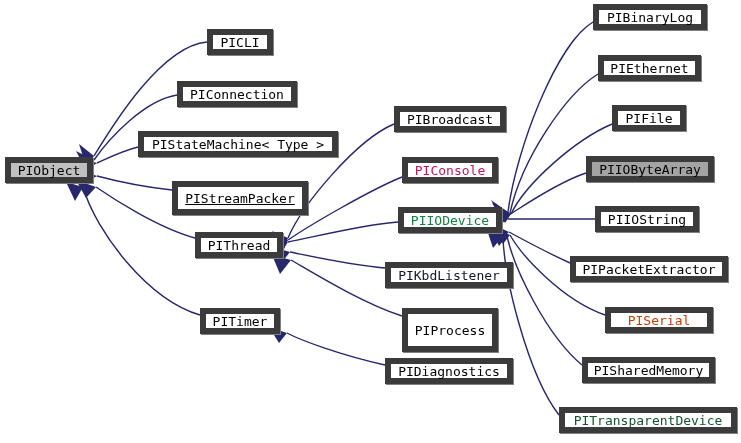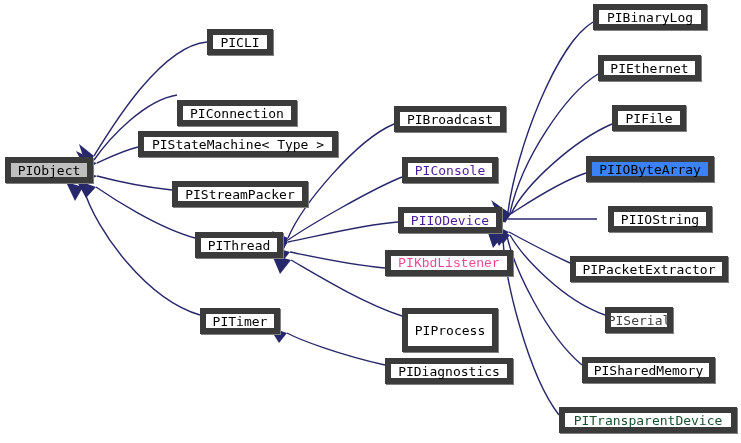--- a/index.html
+++ b/index.html
@@ -108,72 +108,72 @@
       </g>
   </svg>
 
   <div id="nodes-layer">
       <div class="node-box root" style="left: 5px; top: 157px; width: 88px; height: 26px; border-color: rgb(59, 59, 59); background: rgb(191, 191, 191); color: rgb(0, 0, 0);">
         <span class="node-label">PIObject</span>
       </div>
       <div class="node-box" style="left: 207px; top: 29px; width: 66px; height: 26px; border-color: rgb(59, 59, 59); background: rgb(255, 255, 255); color: rgb(0, 0, 0);">
         <span class="node-label">PICLI</span>
       </div>
-      <div class="node-box" style="left: 177px; top: 81px; width: 120px; height: 26px; border-color: rgb(59, 59, 59); background: rgb(255, 255, 255); color: rgb(0, 0, 0); margin-top: 19px;">
+      <div class="node-box" style="left: 177px; top: 81px; width: 120px; height: 26px; border-color: rgb(59, 59, 59); background: rgb(255, 255, 255); color: rgb(0, 0, 0);">
         <span class="node-label">PIConnection</span>
       </div>
       <div class="node-box" style="left: 138px; top: 131px; width: 200px; height: 26px; border-color: rgb(59, 59, 59); background: rgb(255, 255, 255); color: rgb(0, 0, 0);">
         <span class="node-label">PIStateMachine&lt; Type &gt;</span>
       </div>
-      <div class="node-box" style="left: 172px; top: 181px; width: 136px; height: 26px; border-color: rgb(59, 59, 59); background: rgb(255, 255, 255); color: rgb(0, 0, 0);">
+      <div class="node-box" style="left: 172px; top: 181px; width: 136px; height: 34px; border-color: rgb(59, 59, 59); background: rgb(255, 255, 255); color: rgb(0, 0, 0); text-decoration: underline;">
         <span class="node-label">PIStreamPacker</span>
       </div>
       <div class="node-box" style="left: 195px; top: 232px; width: 88px; height: 26px; border-color: rgb(59, 59, 59); background: rgb(255, 255, 255); color: rgb(0, 0, 0);">
         <span class="node-label">PIThread</span>
       </div>
       <div class="node-box" style="left: 200px; top: 308px; width: 80px; height: 26px; border-color: rgb(59, 59, 59); background: rgb(255, 255, 255); color: rgb(0, 0, 0);">
         <span class="node-label">PITimer</span>
       </div>
       <div class="node-box" style="left: 394px; top: 106px; width: 112px; height: 26px; border-color: rgb(59, 59, 59); background: rgb(255, 255, 255); color: rgb(0, 0, 0);">
         <span class="node-label">PIBroadcast</span>
       </div>
-      <div class="node-box" style="left: 402px; top: 157px; width: 96px; height: 26px; border-color: rgb(59, 59, 59); background: rgb(255, 255, 255); color: #4c1d95;">
+      <div class="node-box" style="left: 402px; top: 157px; width: 96px; height: 26px; border-color: rgb(59, 59, 59); background: rgb(255, 255, 255); color: #be185d;">
         <span class="node-label">PIConsole</span>
       </div>
-      <div class="node-box" style="left: 398px; top: 207px; width: 104px; height: 26px; border-color: rgb(59, 59, 59); background: rgb(255, 255, 255); color: #4c1d95;">
+      <div class="node-box" style="left: 398px; top: 207px; width: 104px; height: 26px; border-color: rgb(59, 59, 59); background: rgb(255, 255, 255); color: #15803d;">
         <span class="node-label">PIIODevice</span>
       </div>
-      <div class="node-box" style="left: 385px; top: 250px; width: 128px; height: 26px; border-color: rgb(59, 59, 59); background: rgb(255, 255, 255); color: #ec4899; font-family: Liberation Mono, monospace;">
+      <div class="node-box" style="left: 385px; top: 262px; width: 128px; height: 26px; border-color: rgb(59, 59, 59); background: rgb(255, 255, 255); color: #0f172a;">
         <span class="node-label">PIKbdListener</span>
       </div>
       <div class="node-box" style="left: 402px; top: 308px; width: 96px; height: 44px; border-color: rgb(59, 59, 59); background: rgb(255, 255, 255); color: rgb(0, 0, 0);">
         <span class="node-label">PIProcess</span>
       </div>
       <div class="node-box" style="left: 385px; top: 358px; width: 128px; height: 26px; border-color: rgb(59, 59, 59); background: rgb(255, 255, 255); color: rgb(0, 0, 0);">
         <span class="node-label">PIDiagnostics</span>
       </div>
       <div class="node-box" style="left: 593px; top: 4px; width: 114px; height: 26px; border-color: rgb(59, 59, 59); background: rgb(255, 255, 255); color: rgb(0, 0, 0);">
         <span class="node-label">PIBinaryLog</span>
       </div>
       <div class="node-box" style="left: 598px; top: 55px; width: 103px; height: 26px; border-color: rgb(59, 59, 59); background: rgb(255, 255, 255); color: rgb(0, 0, 0);">
         <span class="node-label">PIEthernet</span>
       </div>
       <div class="node-box" style="left: 612px; top: 105px; width: 74px; height: 26px; border-color: rgb(59, 59, 59); background: rgb(255, 255, 255); color: rgb(0, 0, 0);">
         <span class="node-label">PIFile</span>
       </div>
-      <div class="node-box" style="left: 586px; top: 156px; width: 128px; height: 26px; border-color: rgb(59, 59, 59); background: #3b82f6; color: rgb(0, 0, 0);">
+      <div class="node-box" style="left: 586px; top: 156px; width: 128px; height: 26px; border-color: rgb(59, 59, 59); background: #a3a3a3; color: rgb(0, 0, 0);">
         <span class="node-label">PIIOByteArray</span>
       </div>
-      <div class="node-box" style="left: 608px; top: 206px; width: 104px; height: 26px; border-color: rgb(59, 59, 59); background: rgb(255, 255, 255); color: rgb(0, 0, 0);">
+      <div class="node-box" style="left: 595px; top: 206px; width: 104px; height: 26px; border-color: rgb(59, 59, 59); background: rgb(255, 255, 255); color: rgb(0, 0, 0);">
         <span class="node-label">PIIOString</span>
       </div>
       <div class="node-box" style="left: 570px; top: 256px; width: 158px; height: 26px; border-color: rgb(59, 59, 59); background: rgb(255, 255, 255); color: rgb(0, 0, 0); text-align: center;">
         <span class="node-label">PIPacketExtractor</span>
       </div>
-      <div class="node-box" style="left: 605px; top: 307px; width: 68px; height: 26px; border-color: rgb(59, 59, 59); background: rgb(255, 255, 255); color: #404040;">
+      <div class="node-box" style="left: 605px; top: 307px; width: 108px; height: 26px; border-color: rgb(59, 59, 59); background: rgb(255, 255, 255); color: #c2410c;">
         <span class="node-label">PISerial</span>
       </div>
       <div class="node-box" style="left: 582px; top: 357px; width: 133px; height: 26px; border-color: rgb(59, 59, 59); background: rgb(255, 255, 255); color: rgb(0, 0, 0);">
         <span class="node-label">PISharedMemory</span>
       </div>
       <div class="node-box" style="left: 559px; top: 407px; width: 178px; height: 26px; border-color: rgb(59, 59, 59); background: rgb(255, 255, 255); color: #14532d;">
         <span class="node-label">PITransparentDevice</span>
       </div>
     </div>
 

